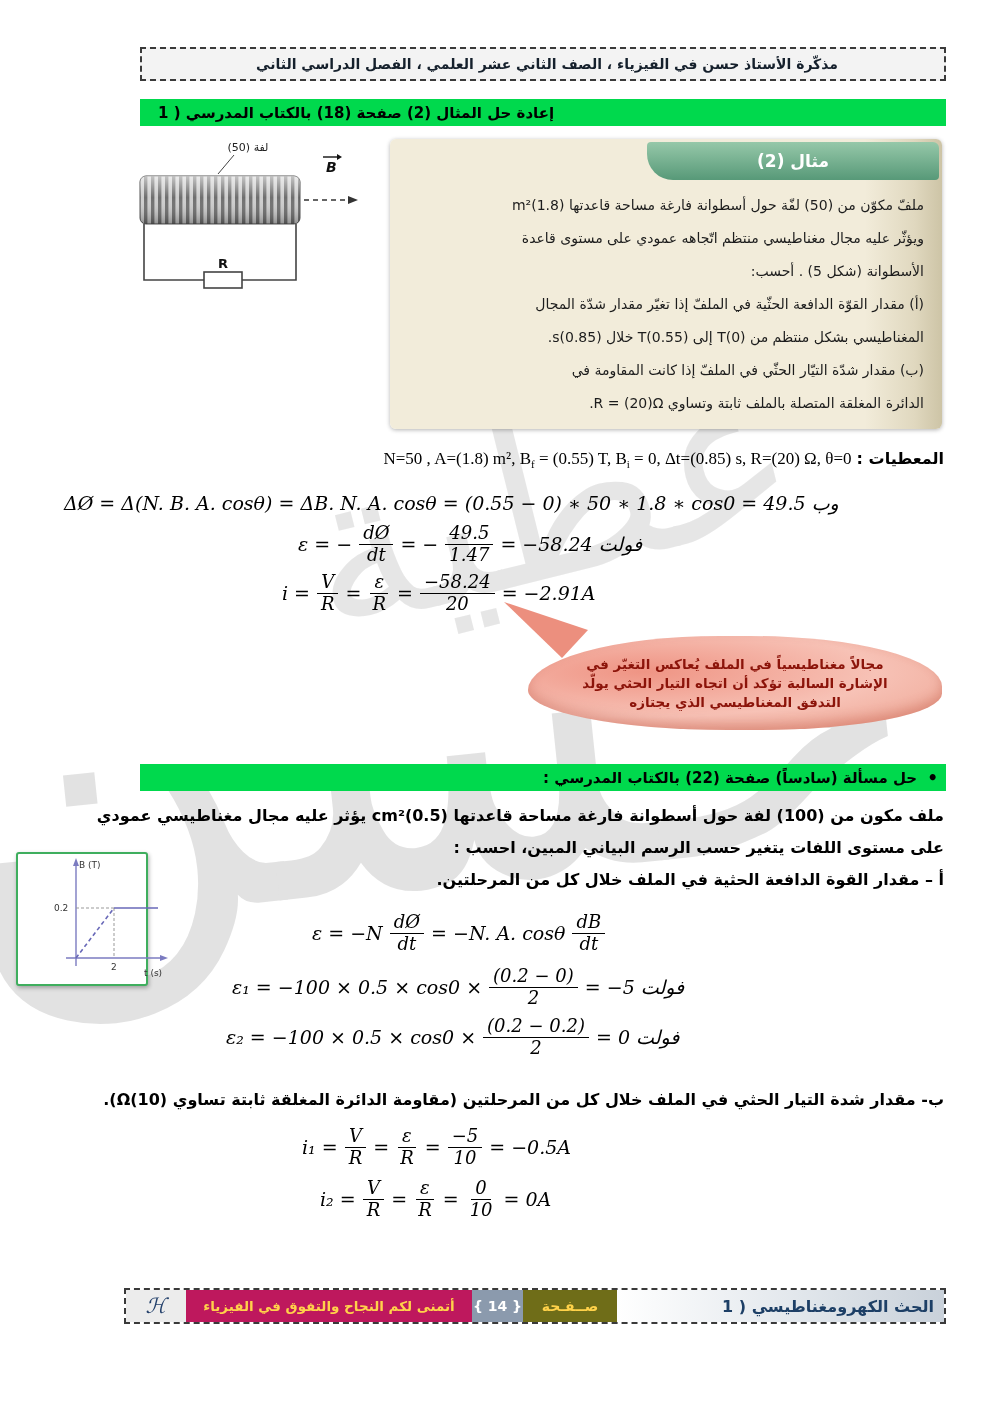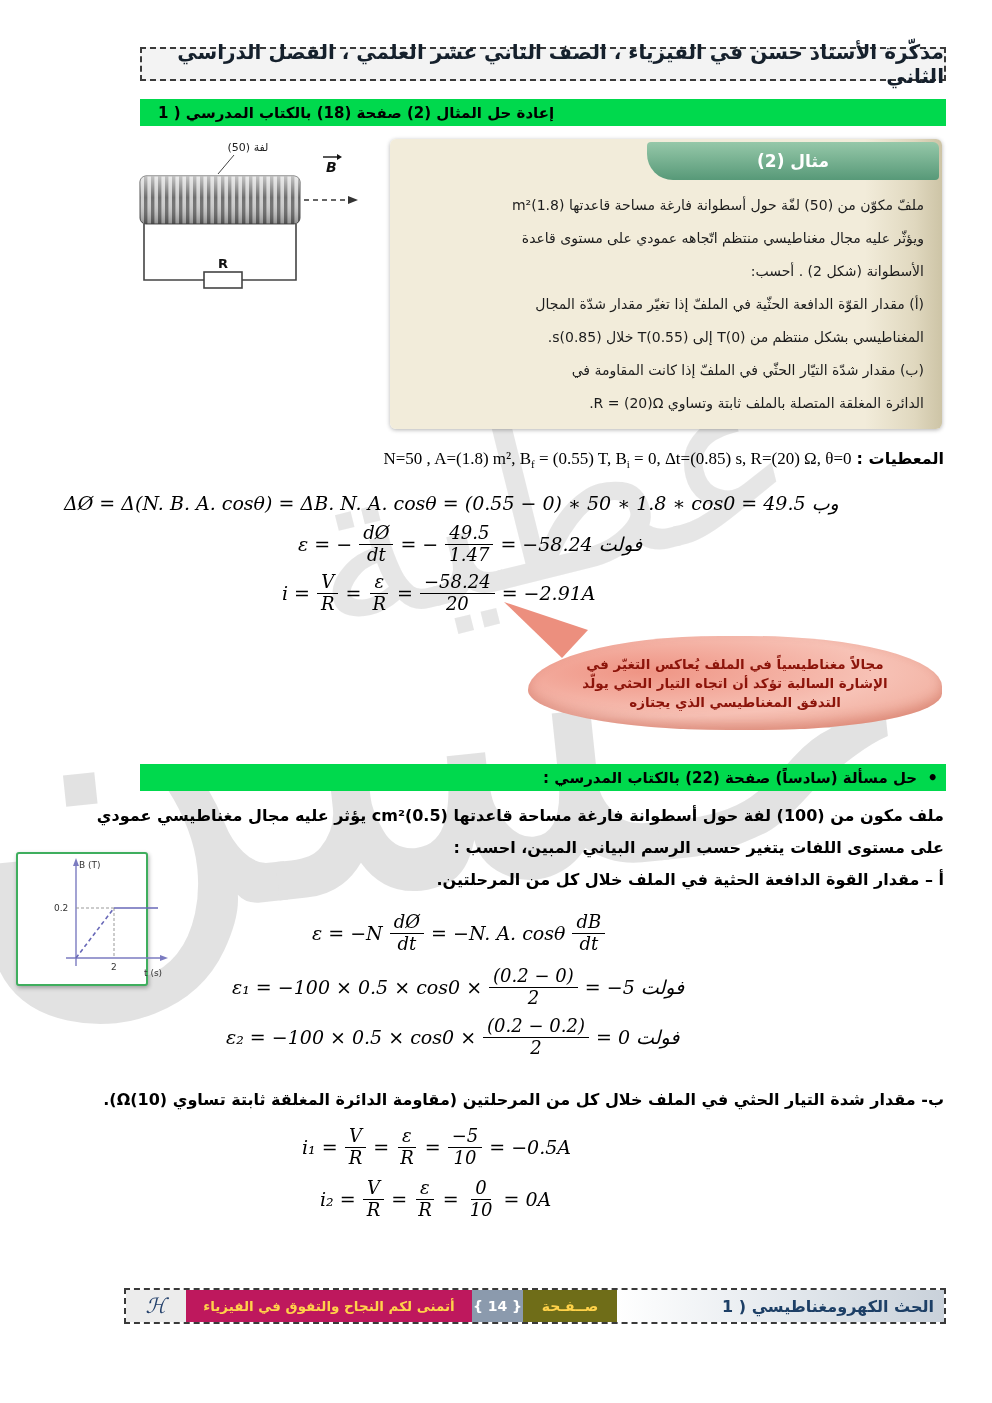--- a/index.html
+++ b/index.html
@@ -9,21 +9,21 @@
   .abs { position:absolute; }
 
   
   .wm { position:absolute; color:#c6c6c6; opacity:.5; line-height:1; z-index:0;
         pointer-events:none; user-select:none; font-family:"DejaVu Sans",sans-serif; }
 
   
   .header-bar { left:140px; top:47px; width:806px; height:34px;
                 border:2.5px dashed #3a3a3a; background:#f3f3f3;
                 display:flex; align-items:center; justify-content:center; z-index:1; }
-  .header-bar span { font-weight:bold; font-size:20px; color:#15202c; direction:rtl;margin-left:8px; }
+  .header-bar span { font-weight:bold; font-size:14px; color:#15202c; direction:rtl;margin-left:8px; }
 
   .green-bar { left:140px; width:806px; height:27px; background:#00d94d;
                display:flex; align-items:center; z-index:1; }
   .green-bar .txt { font-weight:bold; font-size:15px; color:#000; }
 
   
   .book { left:390px; top:139px; width:552px; height:290px; z-index:1;
           background:linear-gradient(90deg,#f2ecda 0%,#f2ecda 86%,#e0d8bf 95%,#cdc4a6 100%);
           border-radius:6px; box-shadow:0 1px 4px rgba(0,0,0,.3); }
   .book-title { position:absolute; top:3px; right:3px; width:292px; height:38px;
@@ -127,21 +127,21 @@
     <polyline points="166,86 166,142 112,142" fill="none" stroke="#444" stroke-width="1.6"></polyline>
     <rect x="74" y="134" width="38" height="16" fill="#ffffff" stroke="#444" stroke-width="1.6"></rect>
     <text x="88" y="130" font-size="13" font-weight="bold" fill="#111">R</text>
   </svg>
 
   <div class="abs book">
     <div class="book-title">مثال (2)</div>
     <div class="book-lines">
       <div>ملفّ مكوّن من (50) لفّة حول أسطوانة فارغة مساحة قاعدتها (1.8)m²</div>
       <div>ويؤثّر عليه مجال مغناطيسي منتظم اتّجاهه عمودي على مستوى قاعدة</div>
-      <div>الأسطوانة (شكل 2) . أحسب:</div>
+      <div>الأسطوانة (شكل 5) . أحسب:</div>
       <div>(أ) مقدار القوّة الدافعة الحثّية في الملفّ إذا تغيّر مقدار شدّة المجال</div>
       <div>المغناطيسي بشكل منتظم من (0)T إلى (0.55)T خلال (0.85)s.</div>
       <div>(ب) مقدار شدّة التيّار الحثّي في الملفّ إذا كانت المقاومة في</div>
       <div>الدائرة المغلقة المتصلة بالملف ثابتة وتساوي R = (20)Ω.</div>
     </div>
   </div>
 
   <div class="abs givens">
     <span class="g-label">المعطيات :</span>
     <span class="g-vals" dir="ltr"><span>N=50 , A=(1.8) m², B</span><sub>f</sub><span> = (0.55) T, B</span><sub>i</sub><span> = 0,  Δt=(0.85) s, R=(20) Ω,  θ=0</span></span>

